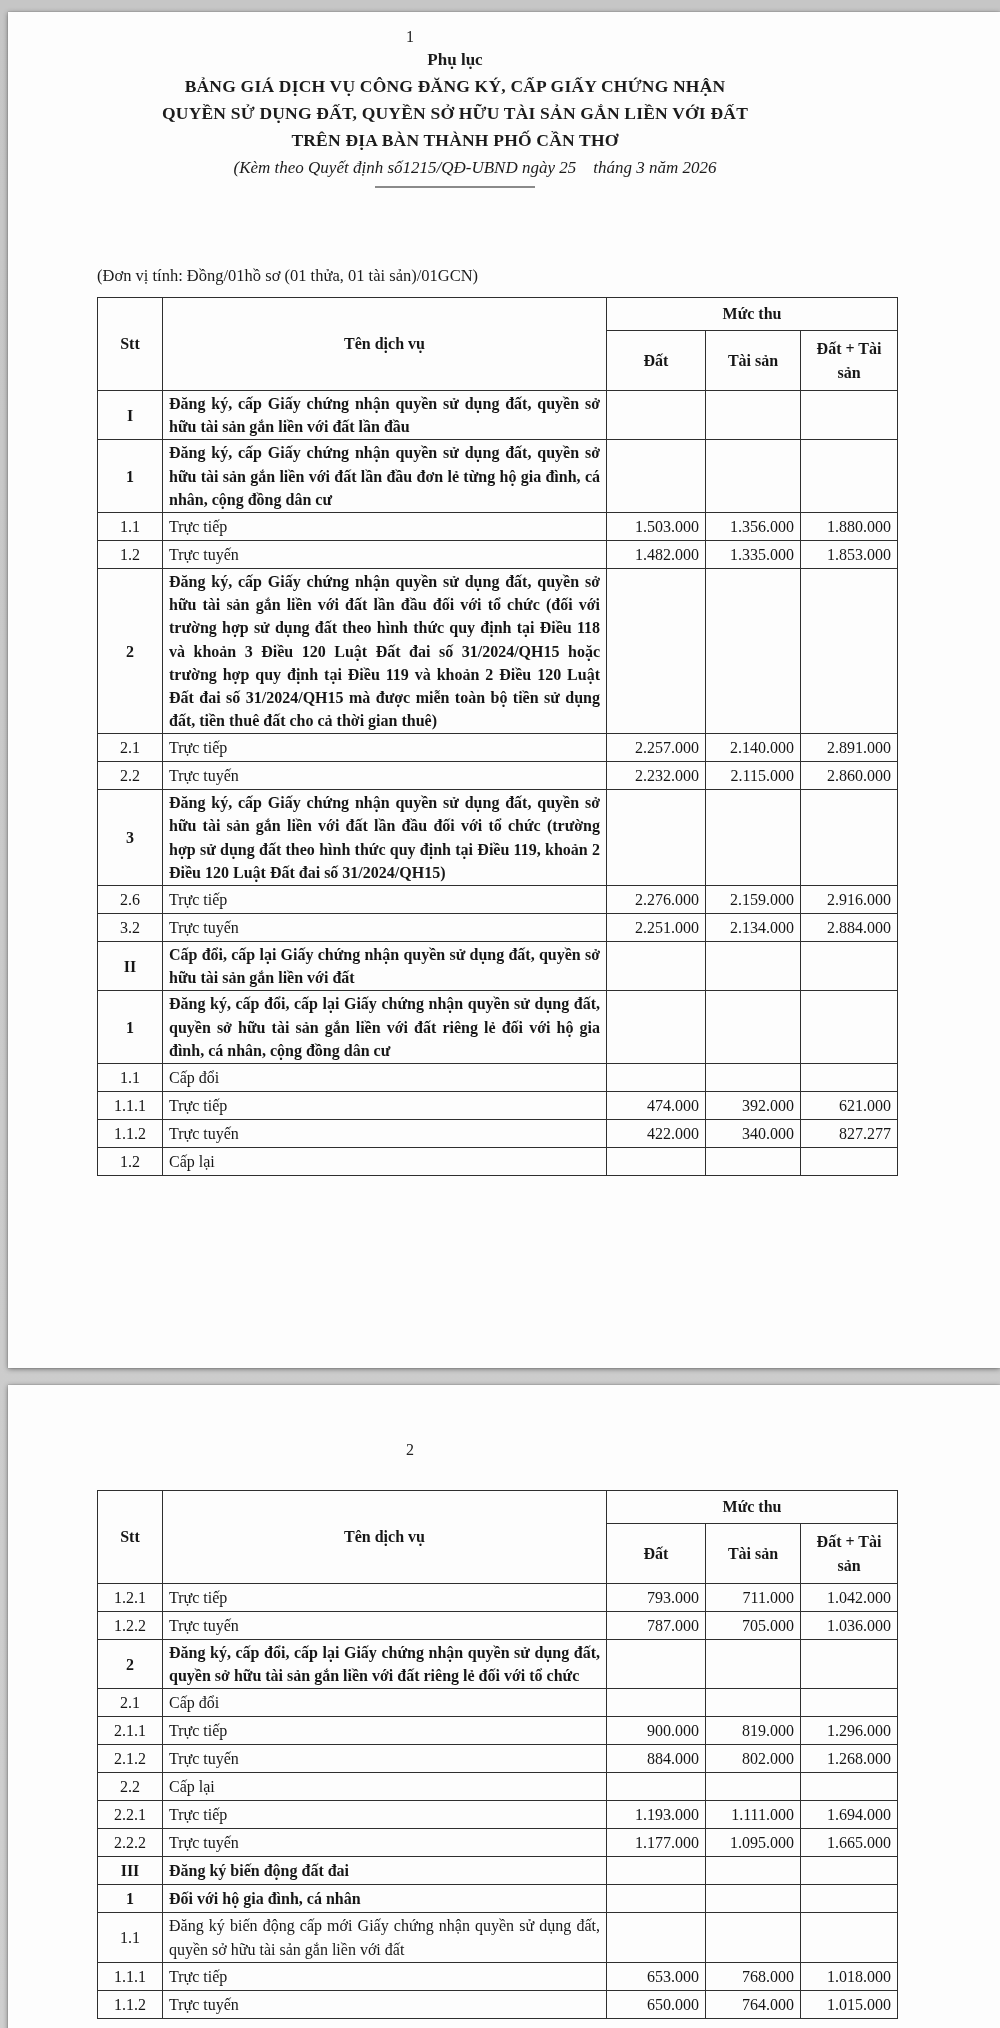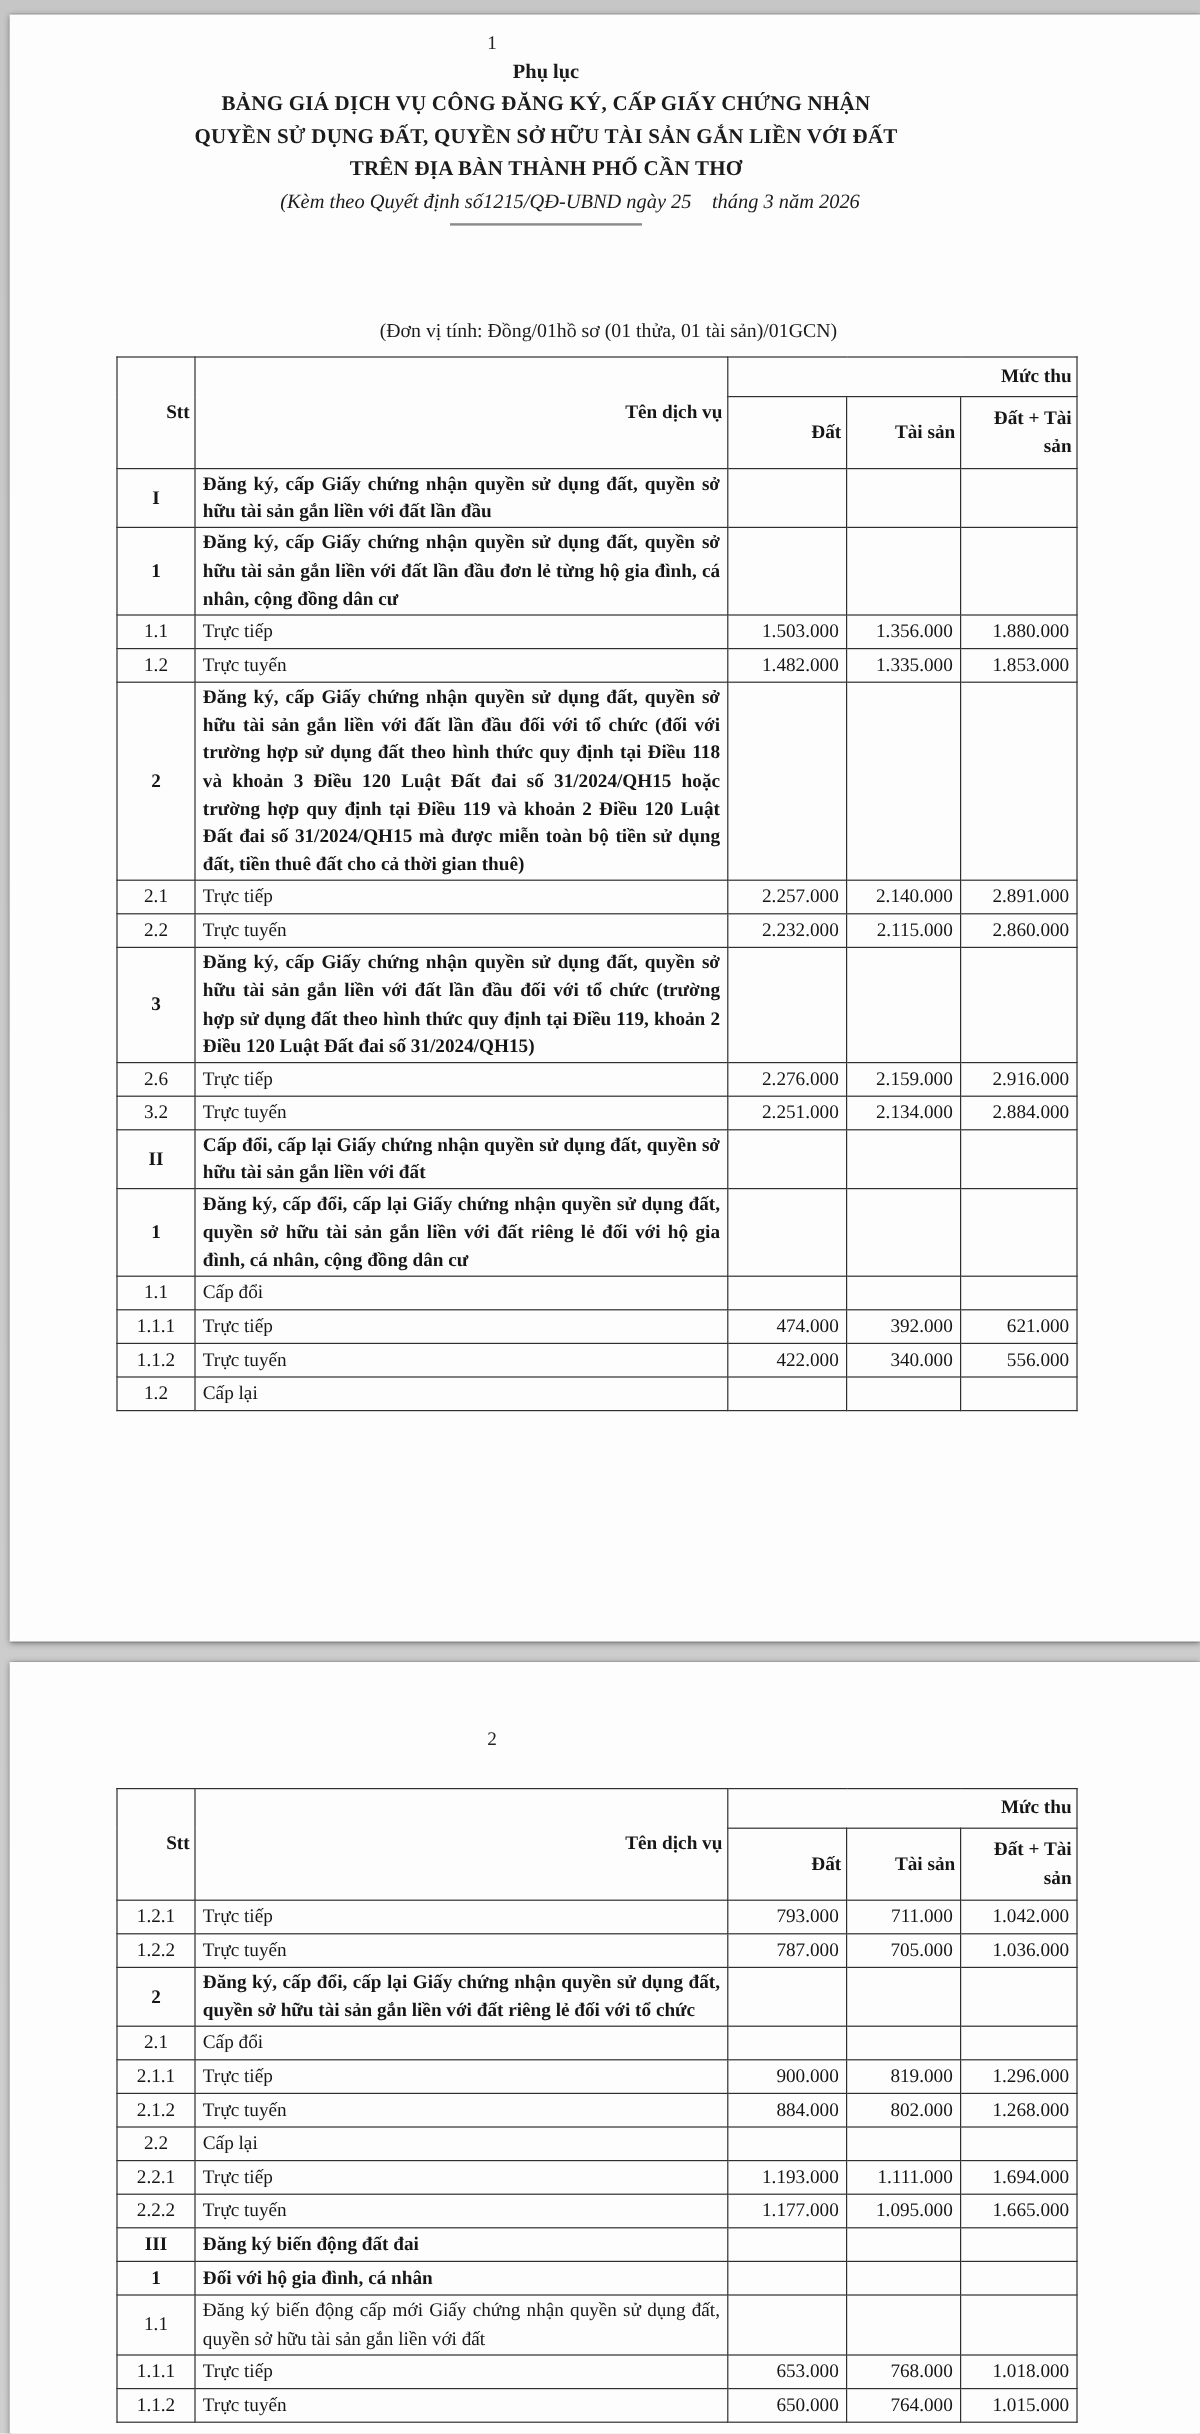--- a/index.html
+++ b/index.html
@@ -31,39 +31,39 @@
   .title-block {
     position: absolute; top: 35px; left: 0; width: 894px;
     text-align: center;
   }
   .appendix { font-weight: bold; font-size: 17px; line-height: 26px; }
   .title-line { font-weight: bold; font-size: 17.5px; line-height: 27px; letter-spacing: 0.2px; }
   .issued { font-style: italic; font-size: 17px; line-height: 27px; white-space: pre-wrap; padding-left: 40px; }
   .rule { width: 160px; height: 2px; background: #8a8a8a; margin: 5px auto 0 auto; }
 
   .unit-note {
-    position: absolute; top: 254px; left: 99px; width: 800px;
-    text-align: center; font-size: 16.5px;
+    position: absolute; top: 254px; left: 89px; width: 800px;
+    text-align: left; font-size: 16.5px;
   }
 
   table.fee-table {
     position: absolute; left: 89px; width: 800px;
     border-collapse: collapse; table-layout: fixed;
     font-size: 16px; line-height: 1.45; color: #161616;
   }
   #page1 table.fee-table { top: 285px; }
   #page2 table.fee-table { top: 105px; }
 
   .fee-table th, .fee-table td {
     border: 1px solid #2f2f2f;
     padding: 1px 6px;
     vertical-align: middle;
     overflow: hidden;
   }
-  .fee-table th { font-weight: bold; text-align: right; padding: 2px 4px; }
+  .fee-table th { font-weight: bold; text-align: center; padding: 2px 4px; }
   .h-fee { height: 28px; }
   .h-sub th { height: 55px; }
 
   .c-stt { text-align: center; }
   .c-name { text-align: justify; padding: 1px 7px; }
   .c-num { text-align: right; padding-right: 9px; white-space: nowrap; height: 25px; }
   tr.bold-row .c-stt, tr.bold-row .c-name { font-weight: bold; }
 </style>
 </head>
 <body>
@@ -199,21 +199,21 @@
           <td class="c-name">Trực tiếp</td>
           <td class="c-num">474.000</td>
           <td class="c-num">392.000</td>
           <td class="c-num">621.000</td>
         </tr>
         <tr>
           <td class="c-stt">1.1.2</td>
           <td class="c-name">Trực tuyến</td>
           <td class="c-num">422.000</td>
           <td class="c-num">340.000</td>
-          <td class="c-num">556.000</td>
+          <td class="c-num">827.277</td>
         </tr>
         <tr>
           <td class="c-stt">1.2</td>
           <td class="c-name">Cấp lại</td>
           <td class="c-num"></td>
           <td class="c-num"></td>
           <td class="c-num"></td>
         </tr>
       </tbody>
   </table>

